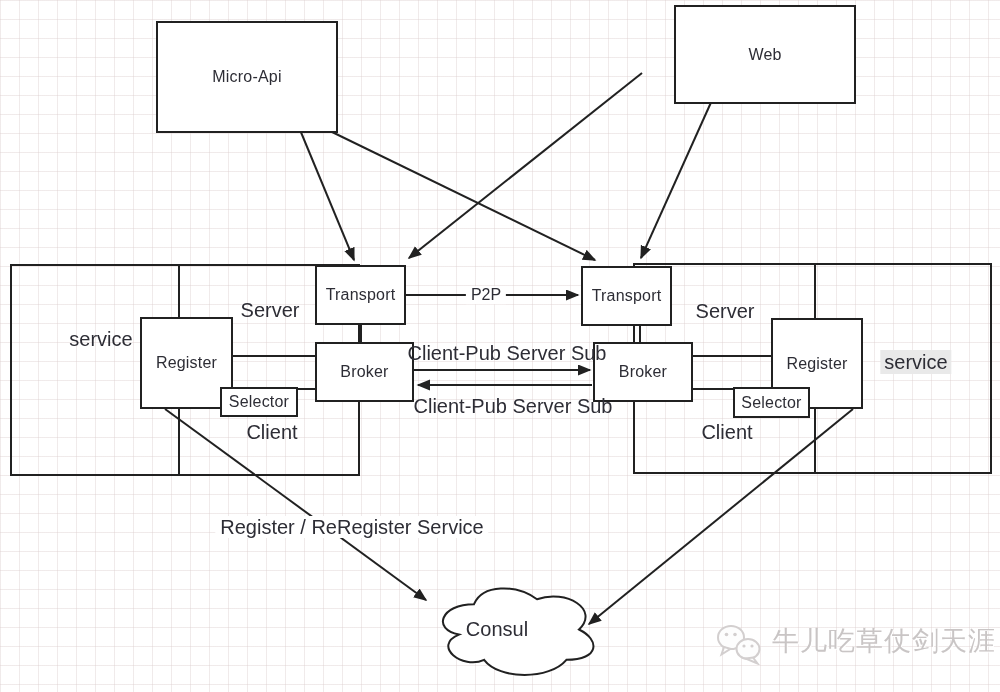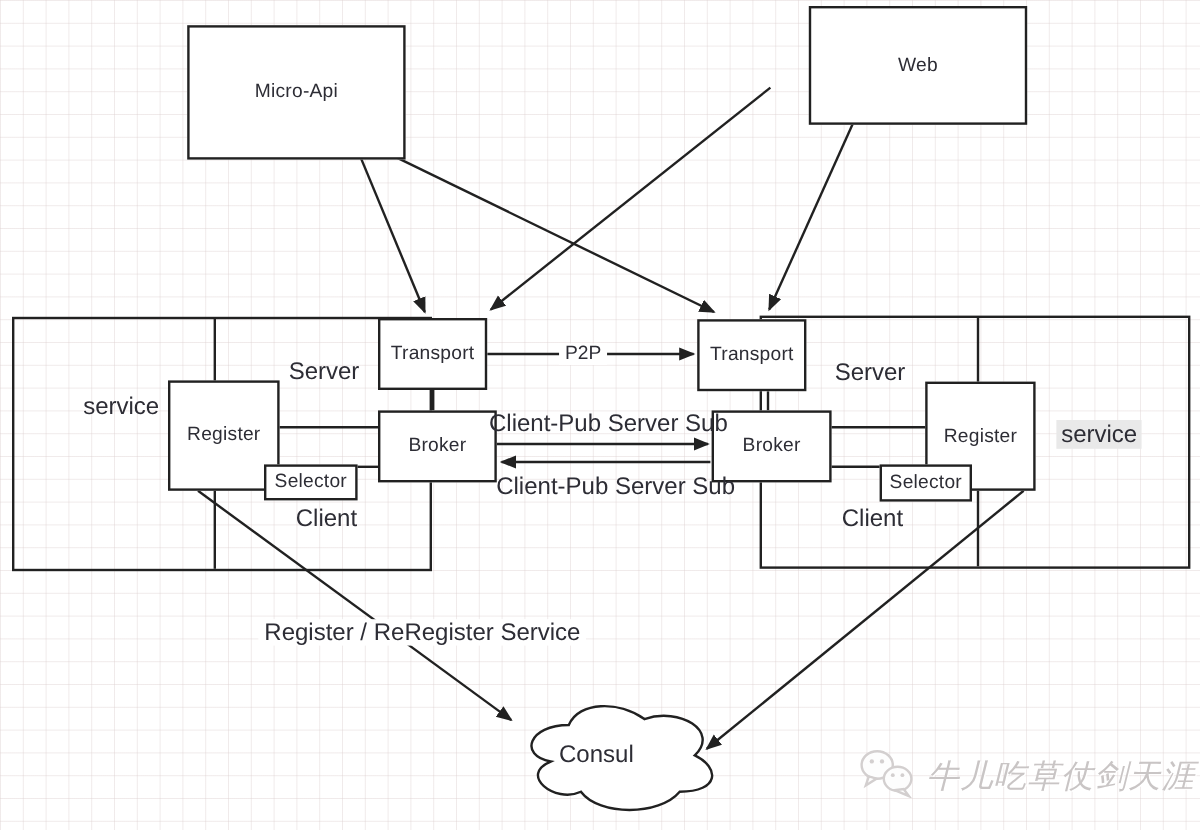--- a/index.html
+++ b/index.html
@@ -45,23 +45,22 @@
     white-space: nowrap;
     line-height: 1.1;
   }
   .lbl.on-line { background: #ffffff; padding: 0 5px; }
   .lbl.hl { background: #e9e9e9; padding: 1px 4px; }
   .watermark {
     position: absolute;
     left: 714px;
     top: 623px;
     display: flex;
-    align-items: flex-end;
+    align-items: flex-start;
     gap: 6px;
-    font-style: italic;
   }
   .watermark-text {
     font-size: 27px;
     letter-spacing: 1px;
     color: #c9c5c5;
     text-shadow: 1px 1px 0 #ffffff;
     white-space: nowrap;
   }
 </style>
 </head>

